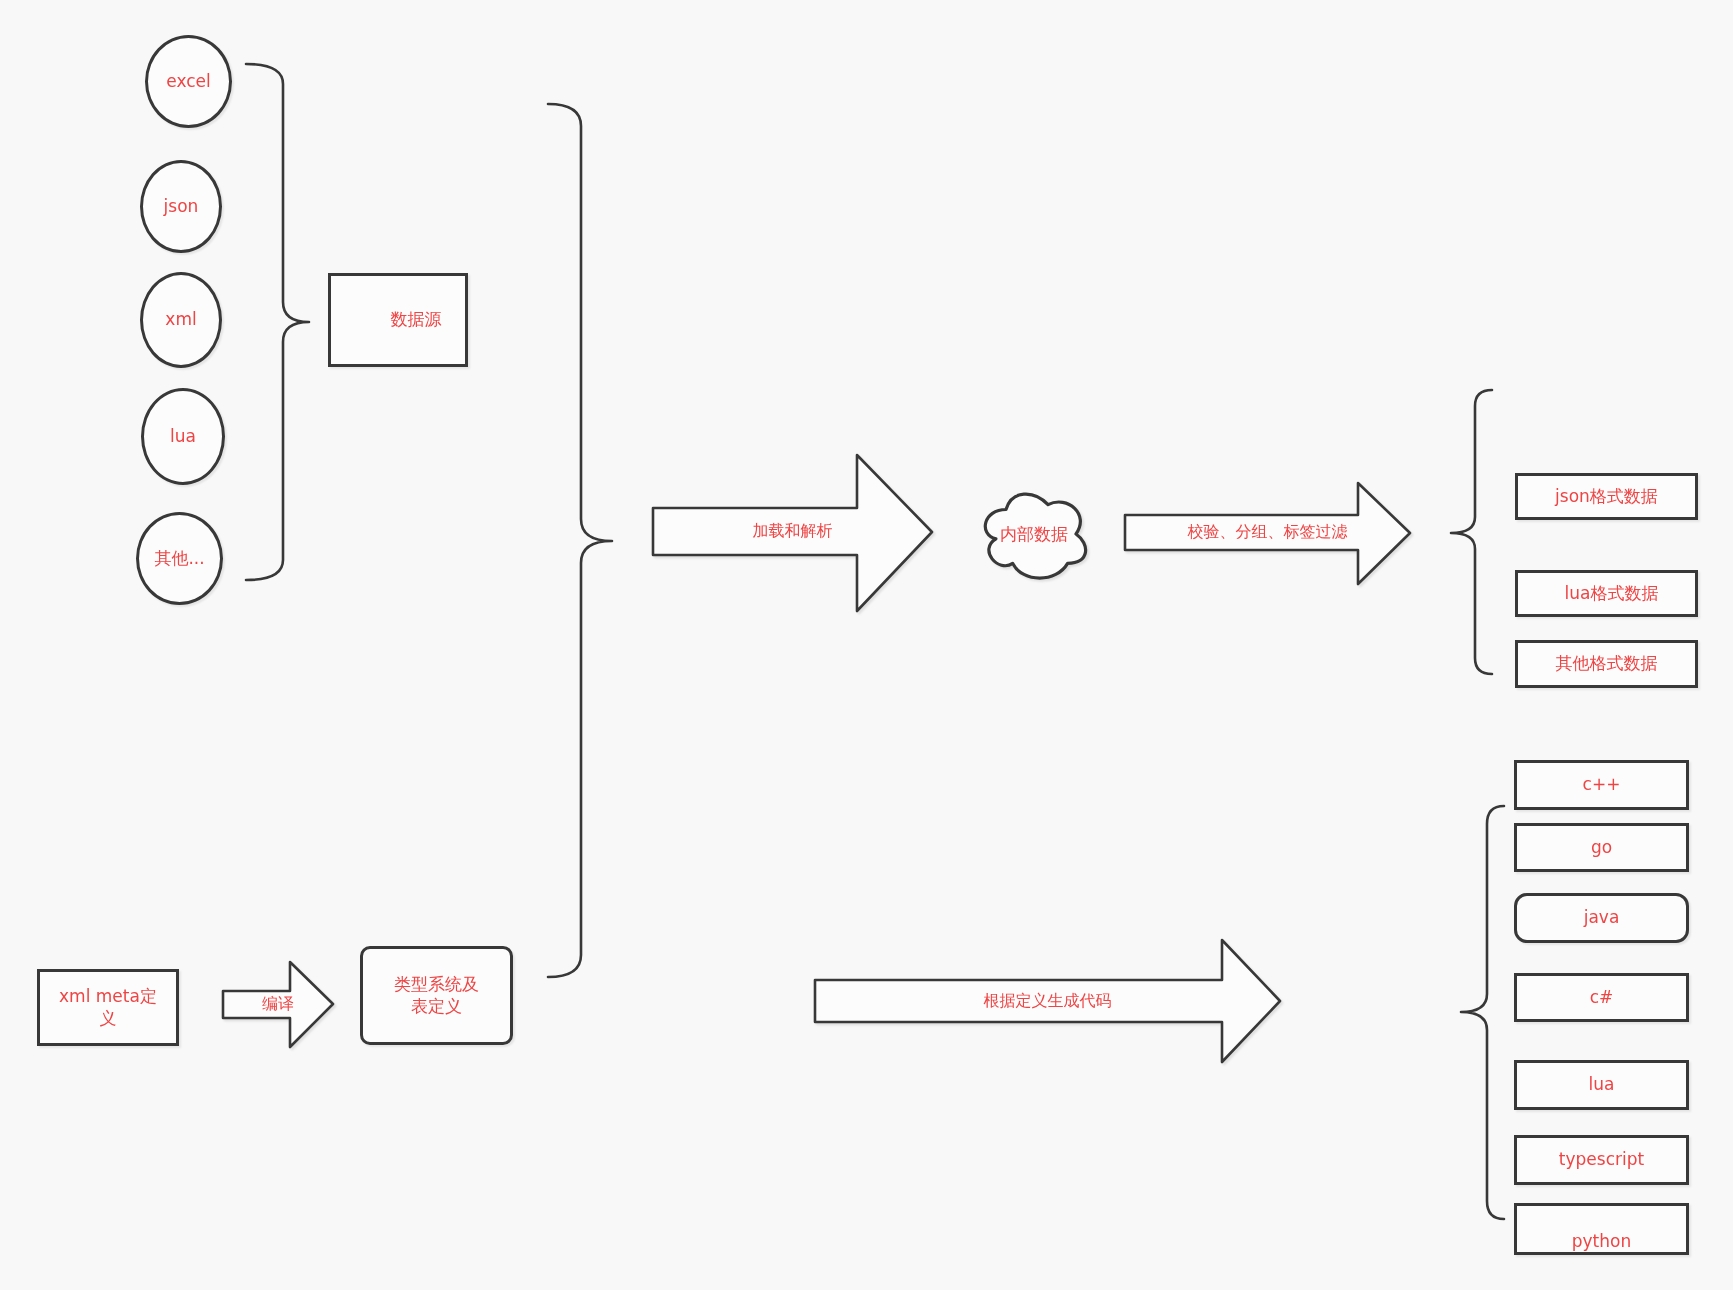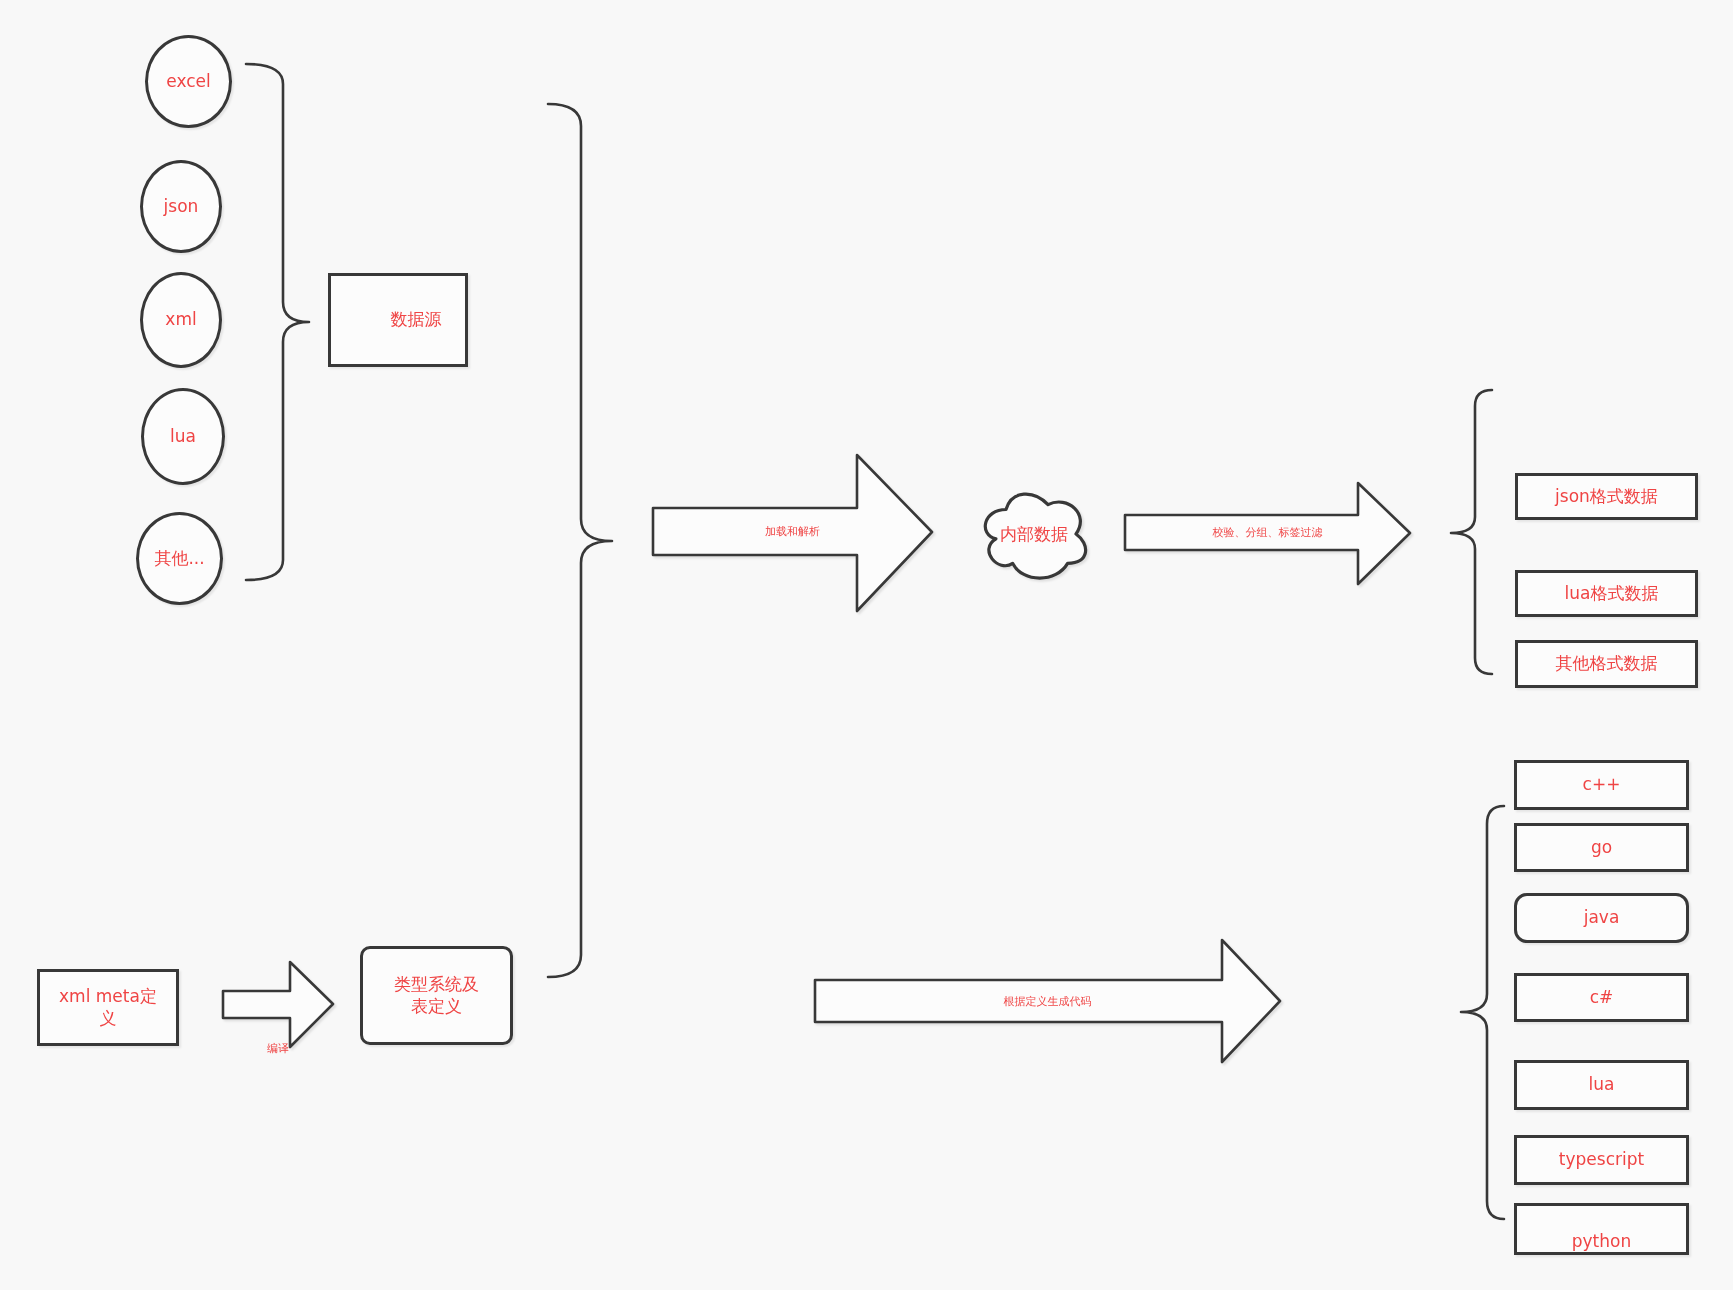--- a/index.html
+++ b/index.html
@@ -23,21 +23,21 @@
     line-height:1.25;
     box-shadow:2px 2px 2px rgba(0,0,0,0.08);
   }
   .ellipse{border-radius:50%;}
   .rounded{border-radius:10px;}
   .fmt{padding:0 6px;}
   .lbl{display:block;}
   .arrow-label{
     position:absolute;
     display:flex;align-items:center;justify-content:center;
-    font-size:11px;
+    font-size:16px;
     white-space:nowrap;
   }
   .cloud-label{
     position:absolute;
     display:flex;align-items:center;justify-content:center;
     font-size:17px;
     white-space:nowrap;
   }
   .shape{filter:drop-shadow(2px 2px 1px rgba(0,0,0,0.10));}
   .brace{filter:none;}
@@ -85,21 +85,21 @@
   <div class="node ellipse" style="left:136px;top:512px;width:87px;height:93px;">
     <span class="lbl">其他...</span>
   </div>
 
   <div class="node" style="left:328px;top:273px;width:140px;height:94px;padding-left:36px;">
     <span class="lbl">数据源</span>
   </div>
 
   <div class="arrow-label" style="left:653px;top:508px;width:279px;height:47px;">加载和解析</div>
   <div class="arrow-label" style="left:1125px;top:515px;width:285px;height:35px;">校验、分组、标签过滤</div>
-  <div class="arrow-label" style="left:223px;top:991px;width:110px;height:27px;margin-top:44px;">编译</div>
+  <div class="arrow-label" style="left:223px;top:991px;width:110px;height:27px;">编译</div>
   <div class="arrow-label" style="left:815px;top:980px;width:465px;height:42px;">根据定义生成代码</div>
 
   <div class="cloud-label" style="left:978px;top:485px;width:112px;height:98px;">内部数据</div>
 
   <div class="node fmt" style="left:1515px;top:473px;width:183px;height:47px;">
     <span class="lbl">json格式数据</span>
   </div>
   <div class="node fmt" style="left:1515px;top:570px;width:183px;height:47px;padding-left:16px;">
     <span class="lbl">lua格式数据</span>
   </div>

